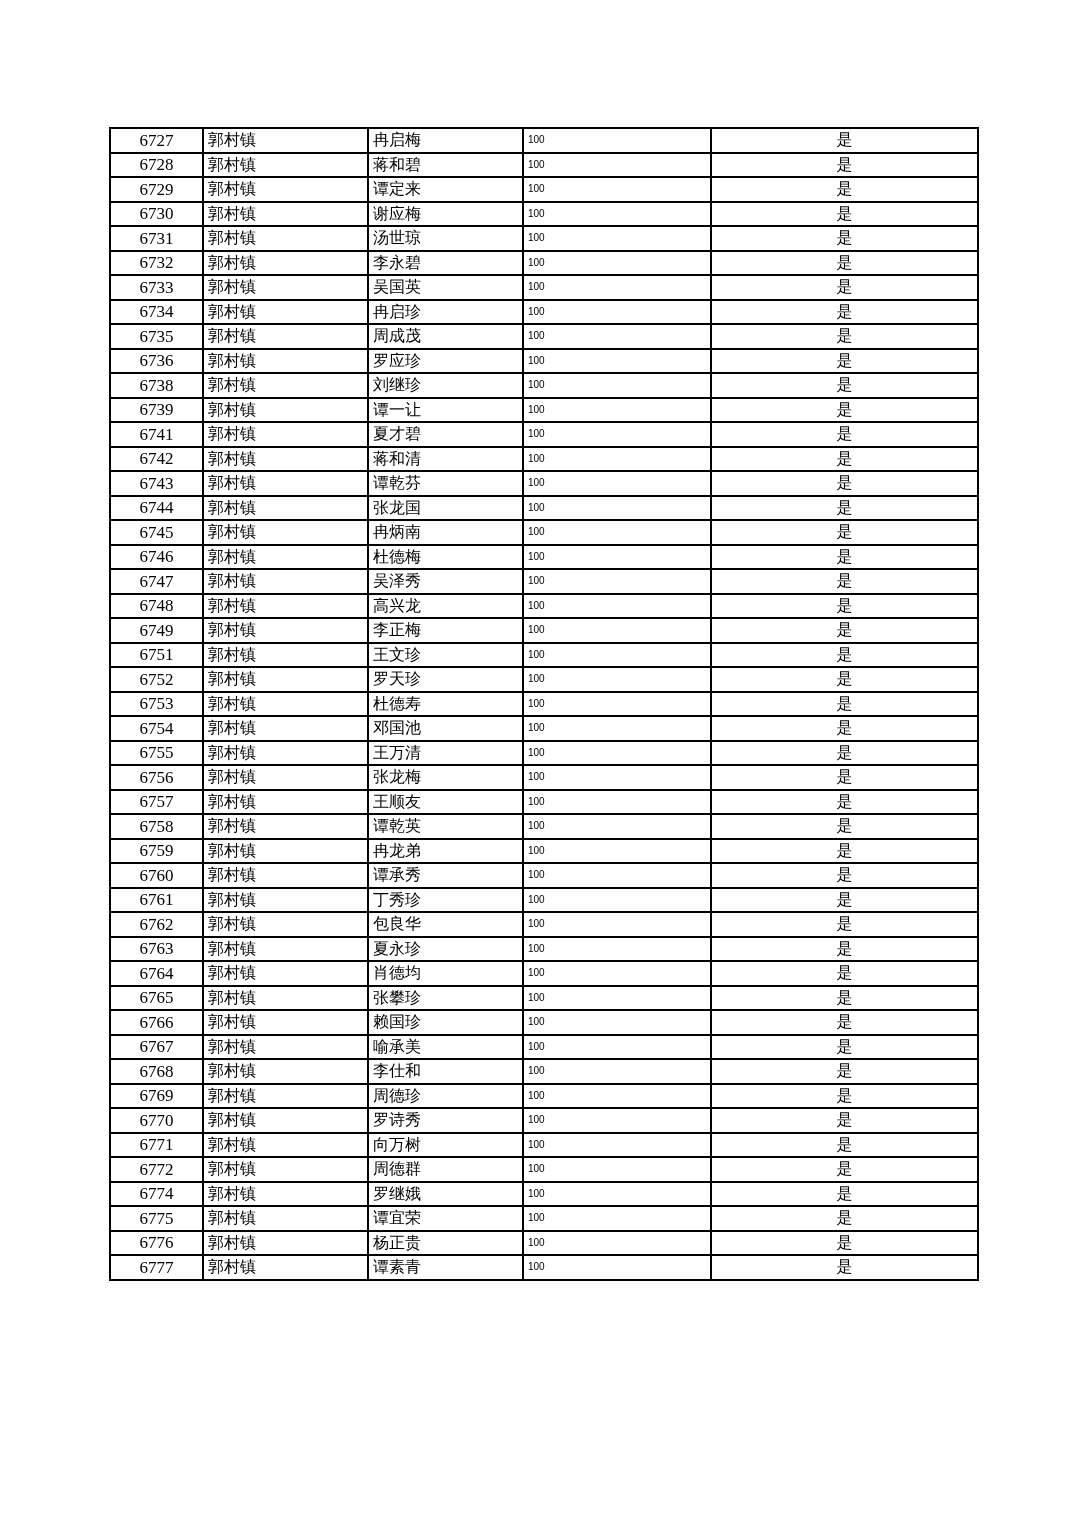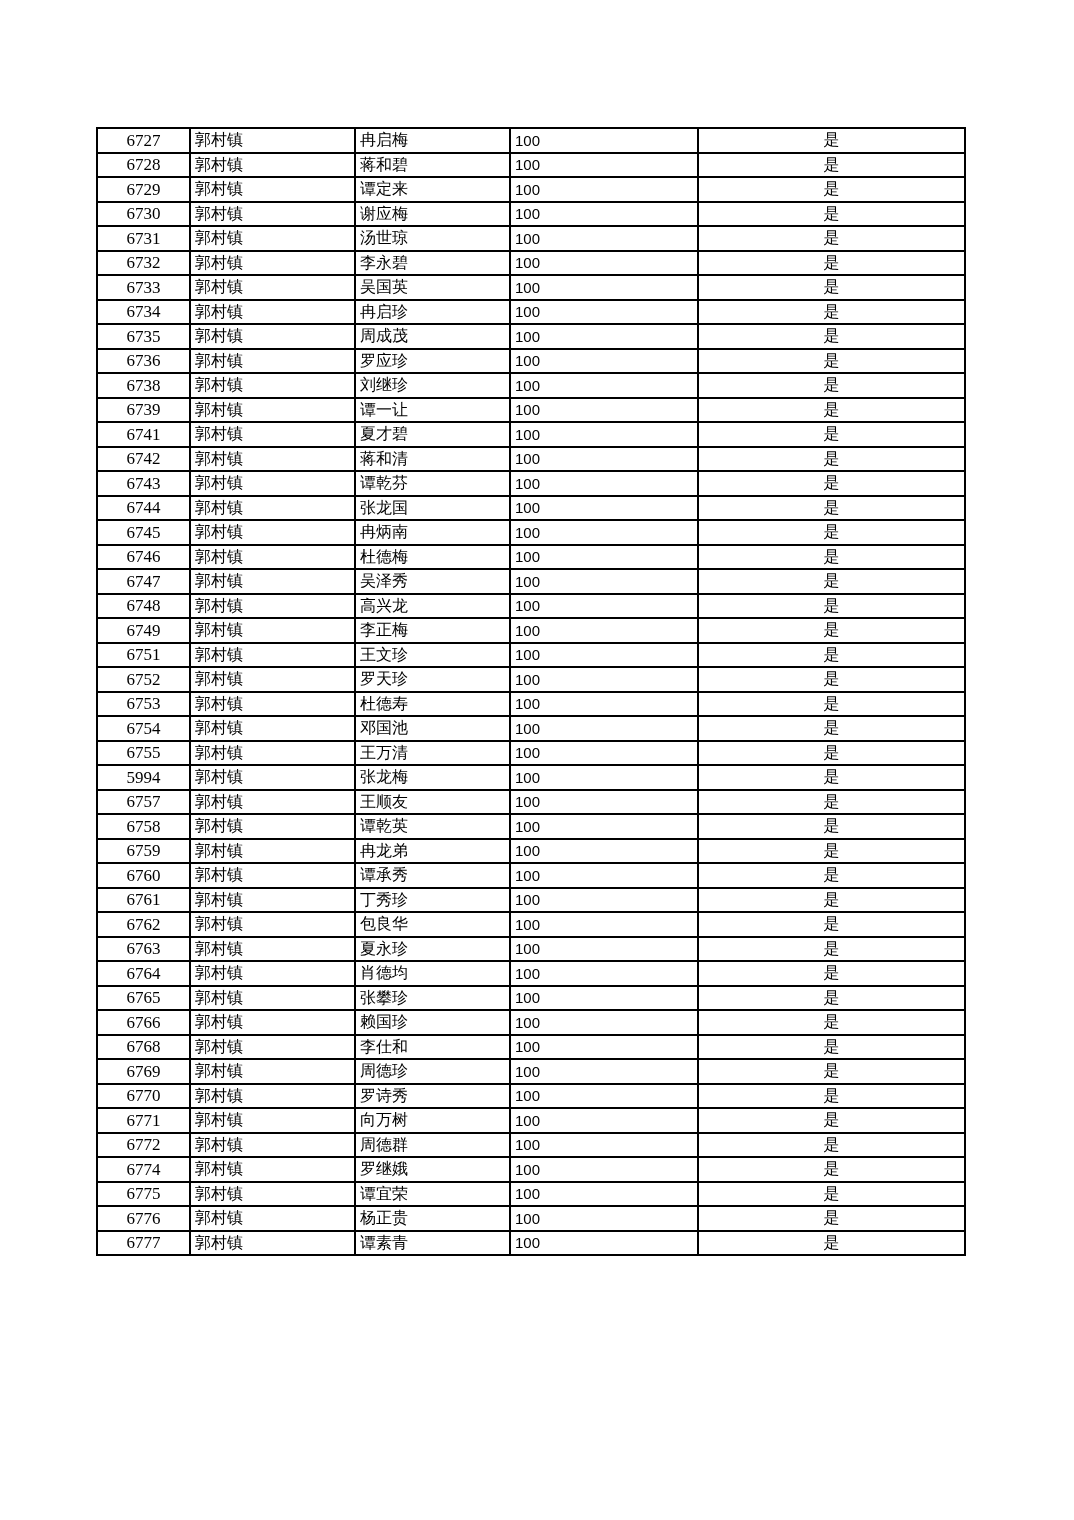--- a/index.html
+++ b/index.html
@@ -9,21 +9,21 @@
   }
   .page {
     position: relative;
     width: 1074px;
     height: 1520px;
     background: #ffffff;
     overflow: hidden;
   }
   table.roster {
     position: absolute;
-    left: 96px;
+    left: 109px;
     top: 127px;
     border-collapse: collapse;
     table-layout: fixed;
     width: 868px;
     border-radius: 26px;
   }
   table.roster td {
     border: 2px solid #000000;
     height: 22.5px;
     padding: 0 4px;
@@ -39,21 +39,21 @@
     font-size: 17px;
   }
   td.col-town, td.col-name {
     text-align: left;
     font-family: "Liberation Serif", "DejaVu Serif", serif;
     font-size: 16px;
   }
   td.col-score {
     text-align: left;
     font-family: "Liberation Sans", "DejaVu Sans", sans-serif;
-    font-size: 15px;
+    font-size: 10px;
   }
   td.col-flag {
     text-align: center;
     font-family: "Liberation Serif", "DejaVu Serif", serif;
     font-size: 16px;
   }
 </style>
 </head>
 <body>
 
@@ -243,21 +243,21 @@
           <td class="col-flag">是</td>
         </tr>
         <tr>
           <td class="col-id">6755</td>
           <td class="col-town">郭村镇</td>
           <td class="col-name">王万清</td>
           <td class="col-score">100</td>
           <td class="col-flag">是</td>
         </tr>
         <tr>
-          <td class="col-id">5994</td>
+          <td class="col-id">6756</td>
           <td class="col-town">郭村镇</td>
           <td class="col-name">张龙梅</td>
           <td class="col-score">100</td>
           <td class="col-flag">是</td>
         </tr>
         <tr>
           <td class="col-id">6757</td>
           <td class="col-town">郭村镇</td>
           <td class="col-name">王顺友</td>
           <td class="col-score">100</td>
@@ -316,20 +316,27 @@
           <td class="col-id">6765</td>
           <td class="col-town">郭村镇</td>
           <td class="col-name">张攀珍</td>
           <td class="col-score">100</td>
           <td class="col-flag">是</td>
         </tr>
         <tr>
           <td class="col-id">6766</td>
           <td class="col-town">郭村镇</td>
           <td class="col-name">赖国珍</td>
+          <td class="col-score">100</td>
+          <td class="col-flag">是</td>
+        </tr>
+        <tr>
+          <td class="col-id">6767</td>
+          <td class="col-town">郭村镇</td>
+          <td class="col-name">喻承美</td>
           <td class="col-score">100</td>
           <td class="col-flag">是</td>
         </tr>
         <tr>
           <td class="col-id">6768</td>
           <td class="col-town">郭村镇</td>
           <td class="col-name">李仕和</td>
           <td class="col-score">100</td>
           <td class="col-flag">是</td>
         </tr>

